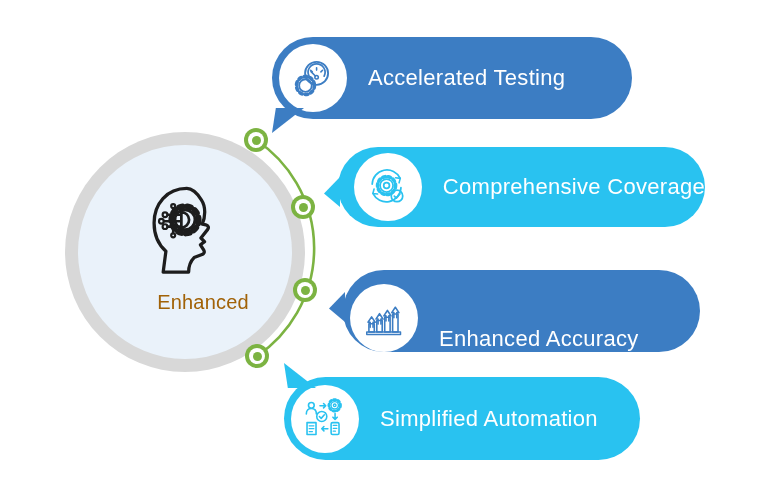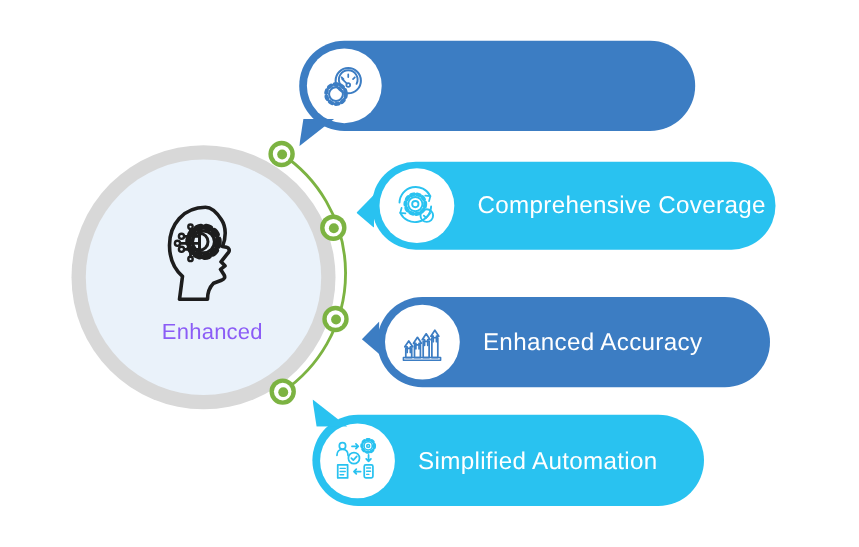--- a/index.html
+++ b/index.html
@@ -14,42 +14,42 @@
     border-radius:50%;background:#d8d8d8;
   }
   .inner-circle{
     position:absolute;inset:13px;border-radius:50%;background:#eaf2fa;
   }
   .head-icon{
     position:absolute;left:50%;top:38px;transform:translateX(-50%);
     width:98px;height:100px;
   }
   .center-label{
-    position:absolute;top:142px;left:8px;width:100%;text-align:center;
-    font-size:20px;line-height:30px;font-weight:500;color:#8b5cf6;letter-spacing:.2px;
+    position:absolute;top:142px;left:18px;width:100%;text-align:center;
+    font-size:20px;line-height:30px;font-weight:500;color:#a16207;letter-spacing:.2px;
   }
 
   
   .arc-svg{position:absolute;left:0;top:0;width:781px;height:497px;pointer-events:none;}
   .dot{position:absolute;width:24px;height:24px;border-radius:50%;background:#7cb342;}
   .dot::before{content:"";position:absolute;inset:4px;border-radius:50%;background:#ffffff;}
   .dot::after{content:"";position:absolute;inset:7.5px;border-radius:50%;background:#7cb342;}
   .dot1{left:244px;top:128px;}
   .dot2{left:291px;top:195px;}
   .dot3{left:293px;top:278px;}
   .dot4{left:245px;top:344px;}
 
   
   .bubble{
     position:absolute;border-radius:42px;display:flex;align-items:center;
   }
   .bubble .tail{position:absolute;background:inherit;}
   .b1{left:272px;top:37px;width:360px;height:82px;}
   .b2{left:338px;top:147px;width:367px;height:80px;}
-  .b3{left:343px;top:270px;width:357px;height:82px;}
+  .b3{left:343px;top:270px;width:357px;height:82px;align-items:flex-end;}
   .b4{left:284px;top:377px;width:356px;height:83px;}
 
   .b1 .tail{left:0;bottom:-14px;width:32px;height:25px;clip-path:polygon(12% 0,100% 0,0 100%);}
   .b2 .tail{left:-14px;top:30px;width:16px;height:30px;clip-path:polygon(100% 0,100% 100%,0 55%);}
   .b3 .tail{left:-14px;top:22px;width:16px;height:30px;clip-path:polygon(100% 0,100% 100%,0 55%);}
   .b4 .tail{left:0;top:-14px;width:32px;height:25px;clip-path:polygon(0 0,100% 100%,12% 100%);}
 
   .icon-circle{
     flex:none;width:68px;height:68px;margin-left:7px;border-radius:50%;
     background:#ffffff;display:flex;align-items:center;justify-content:center;
@@ -102,23 +102,24 @@
       <svg viewBox="0 0 64 64">
         <circle class="ln" cx="21.5" cy="42.5" r="12.5" stroke-width="5" stroke-dasharray="3.6 4.5"></circle>
         <circle class="ln" cx="21.5" cy="42.5" r="8.8" stroke-width="2.6"></circle>
         <circle class="ln" cx="37" cy="25.5" r="16" stroke-width="2.6" fill="#ffffff"></circle>
         <path class="ln" stroke-width="2.4" d="M26.5 29.5 A 11.8 11.8 0 1 1 47.5 29.5"></path>
         <path class="ln" stroke-width="2.2" d="M37 17.7 V 21 M28.7 21.2 L31 23.5 M45.3 21.2 L43 23.5"></path>
         <circle class="ln" cx="37" cy="31" r="2.4" stroke-width="2.2"></circle>
         <path class="ln" stroke-width="2.2" d="M35.3 29.3 L29.2 23.2"></path>
       </svg>
     </div>
+    <span class="bubble-label">Accelerated Testing</span>
   </div>
 
-  <div class="bubble b2" style="background: rgb(41, 194, 240);">
+  <div class="bubble b2" style="background: rgb(41, 194, 240); justify-content: flex-end;">
     <div class="tail"></div>
     <div class="icon-circle" style="color:#29c2f0;">
       <svg viewBox="0 0 64 64">
         <path class="ln" stroke-width="2.4" d="M10 28 A 20.5 20.5 0 0 1 49 20"></path>
         <path class="ln" stroke-width="2.2" d="M49 20 l-6.5 -0.8 M49 20 l-1.6 6.2"></path>
         <path class="ln" stroke-width="2.4" d="M50 33 A 20.5 20.5 0 0 1 11 41"></path>
         <path class="ln" stroke-width="2.2" d="M11 41 l6.5 0.8 M11 41 l1.6 -6.2"></path>
         <circle class="ln" cx="30" cy="30" r="12.5" stroke-width="5" stroke-dasharray="3.4 4.2"></circle>
         <circle class="ln" cx="30" cy="30" r="9" stroke-width="2.4"></circle>
         <circle class="ln" cx="30" cy="30" r="4" stroke-width="2.4"></circle>

